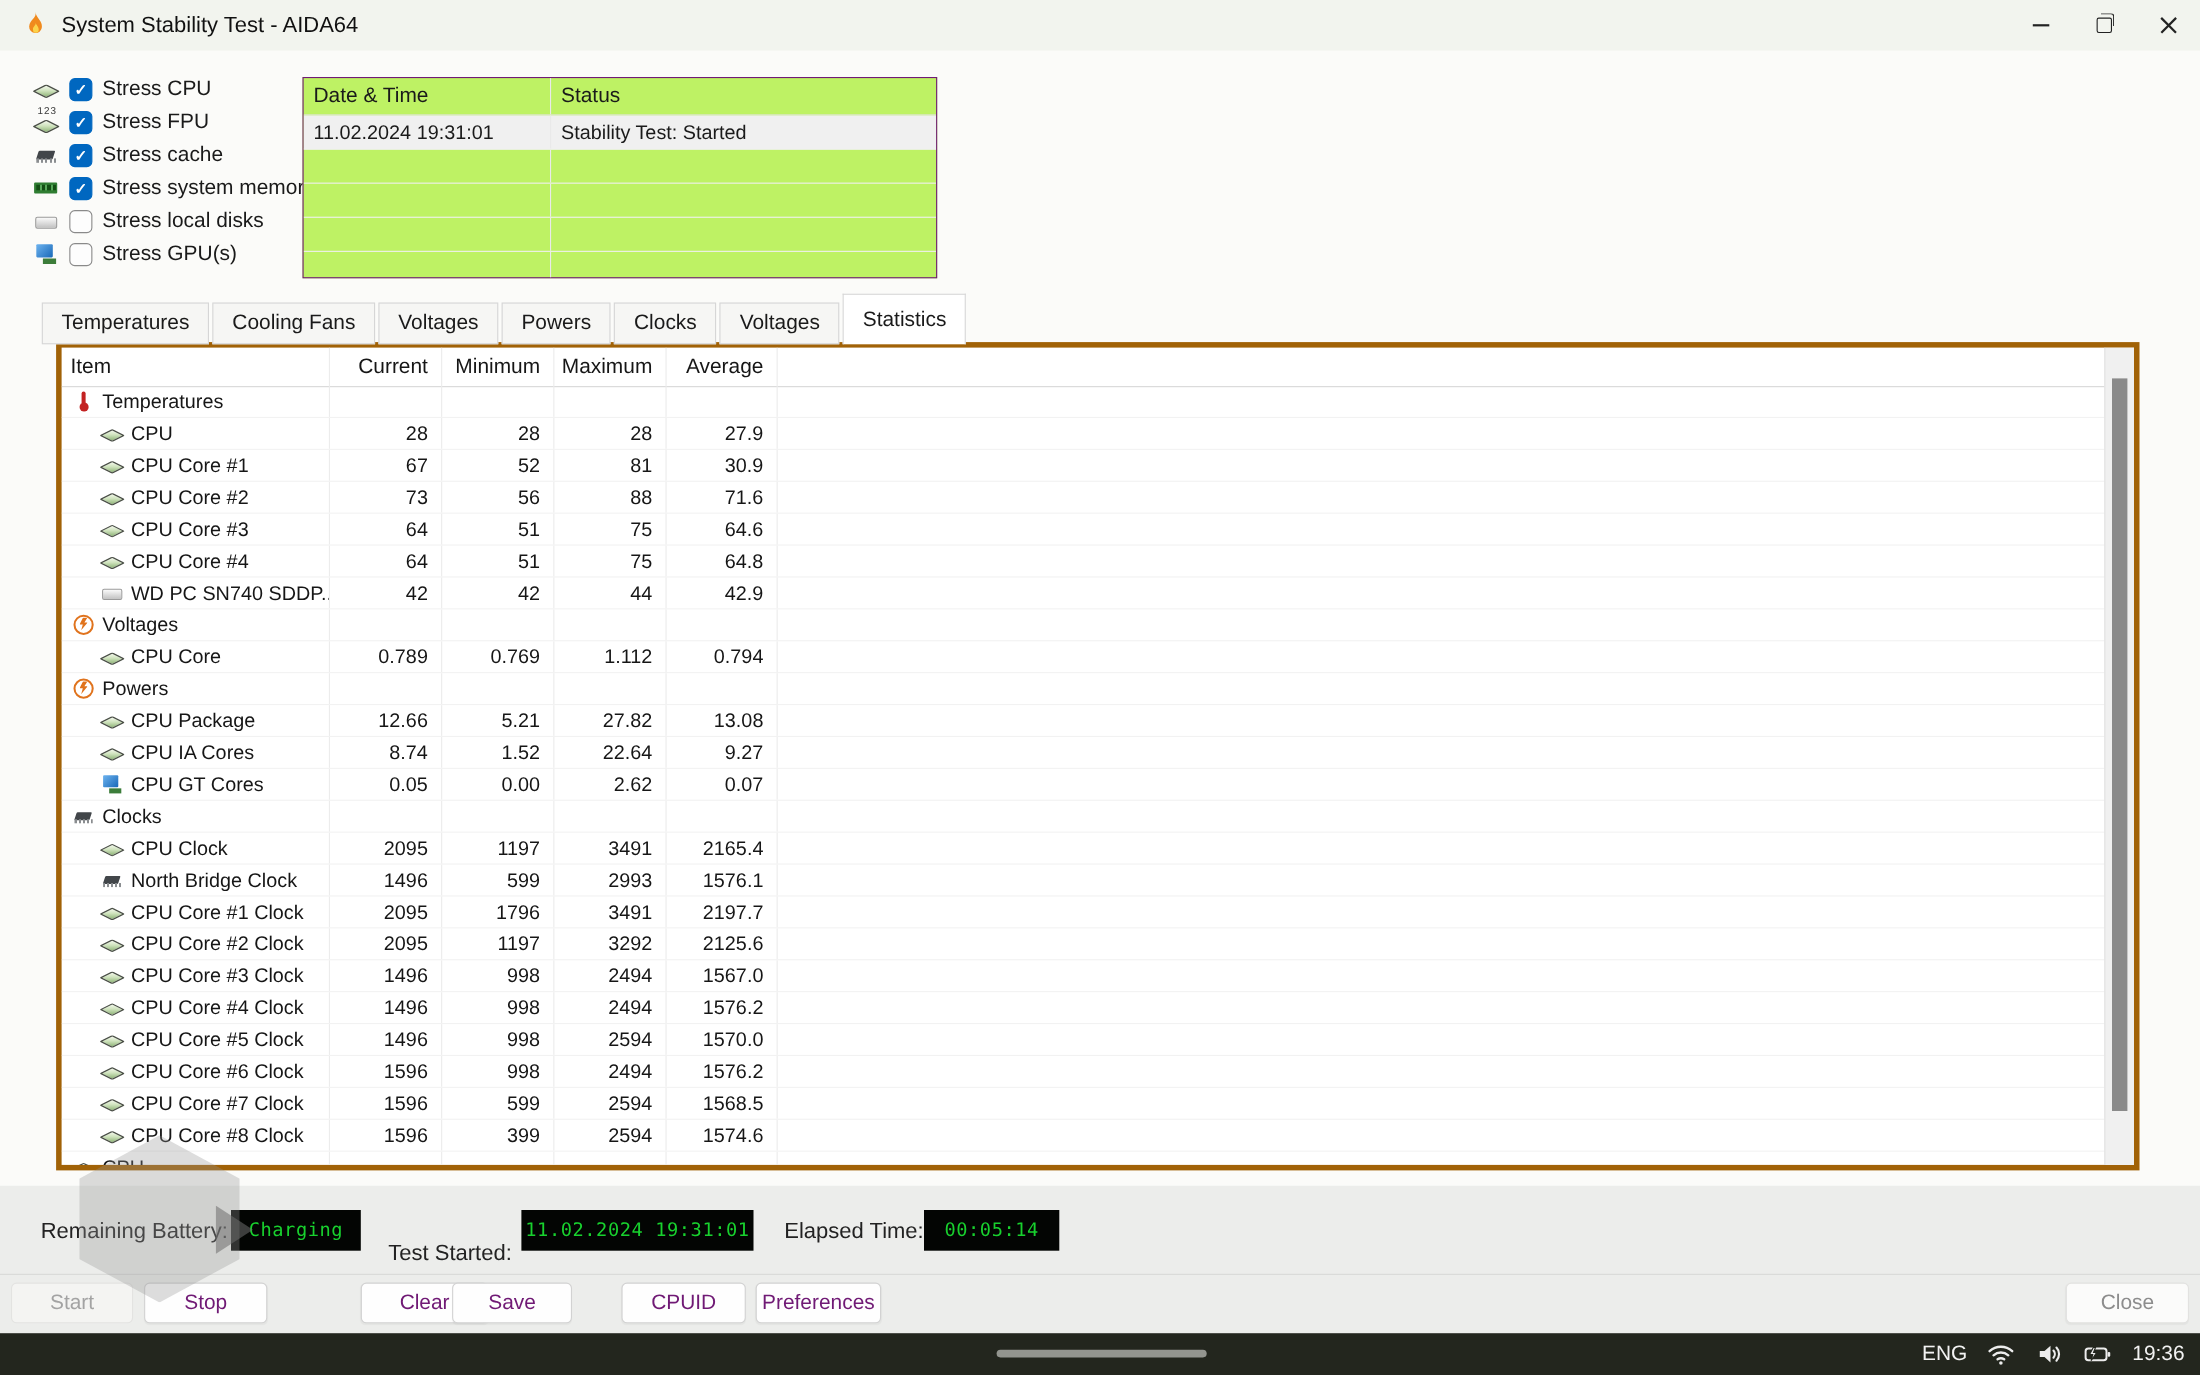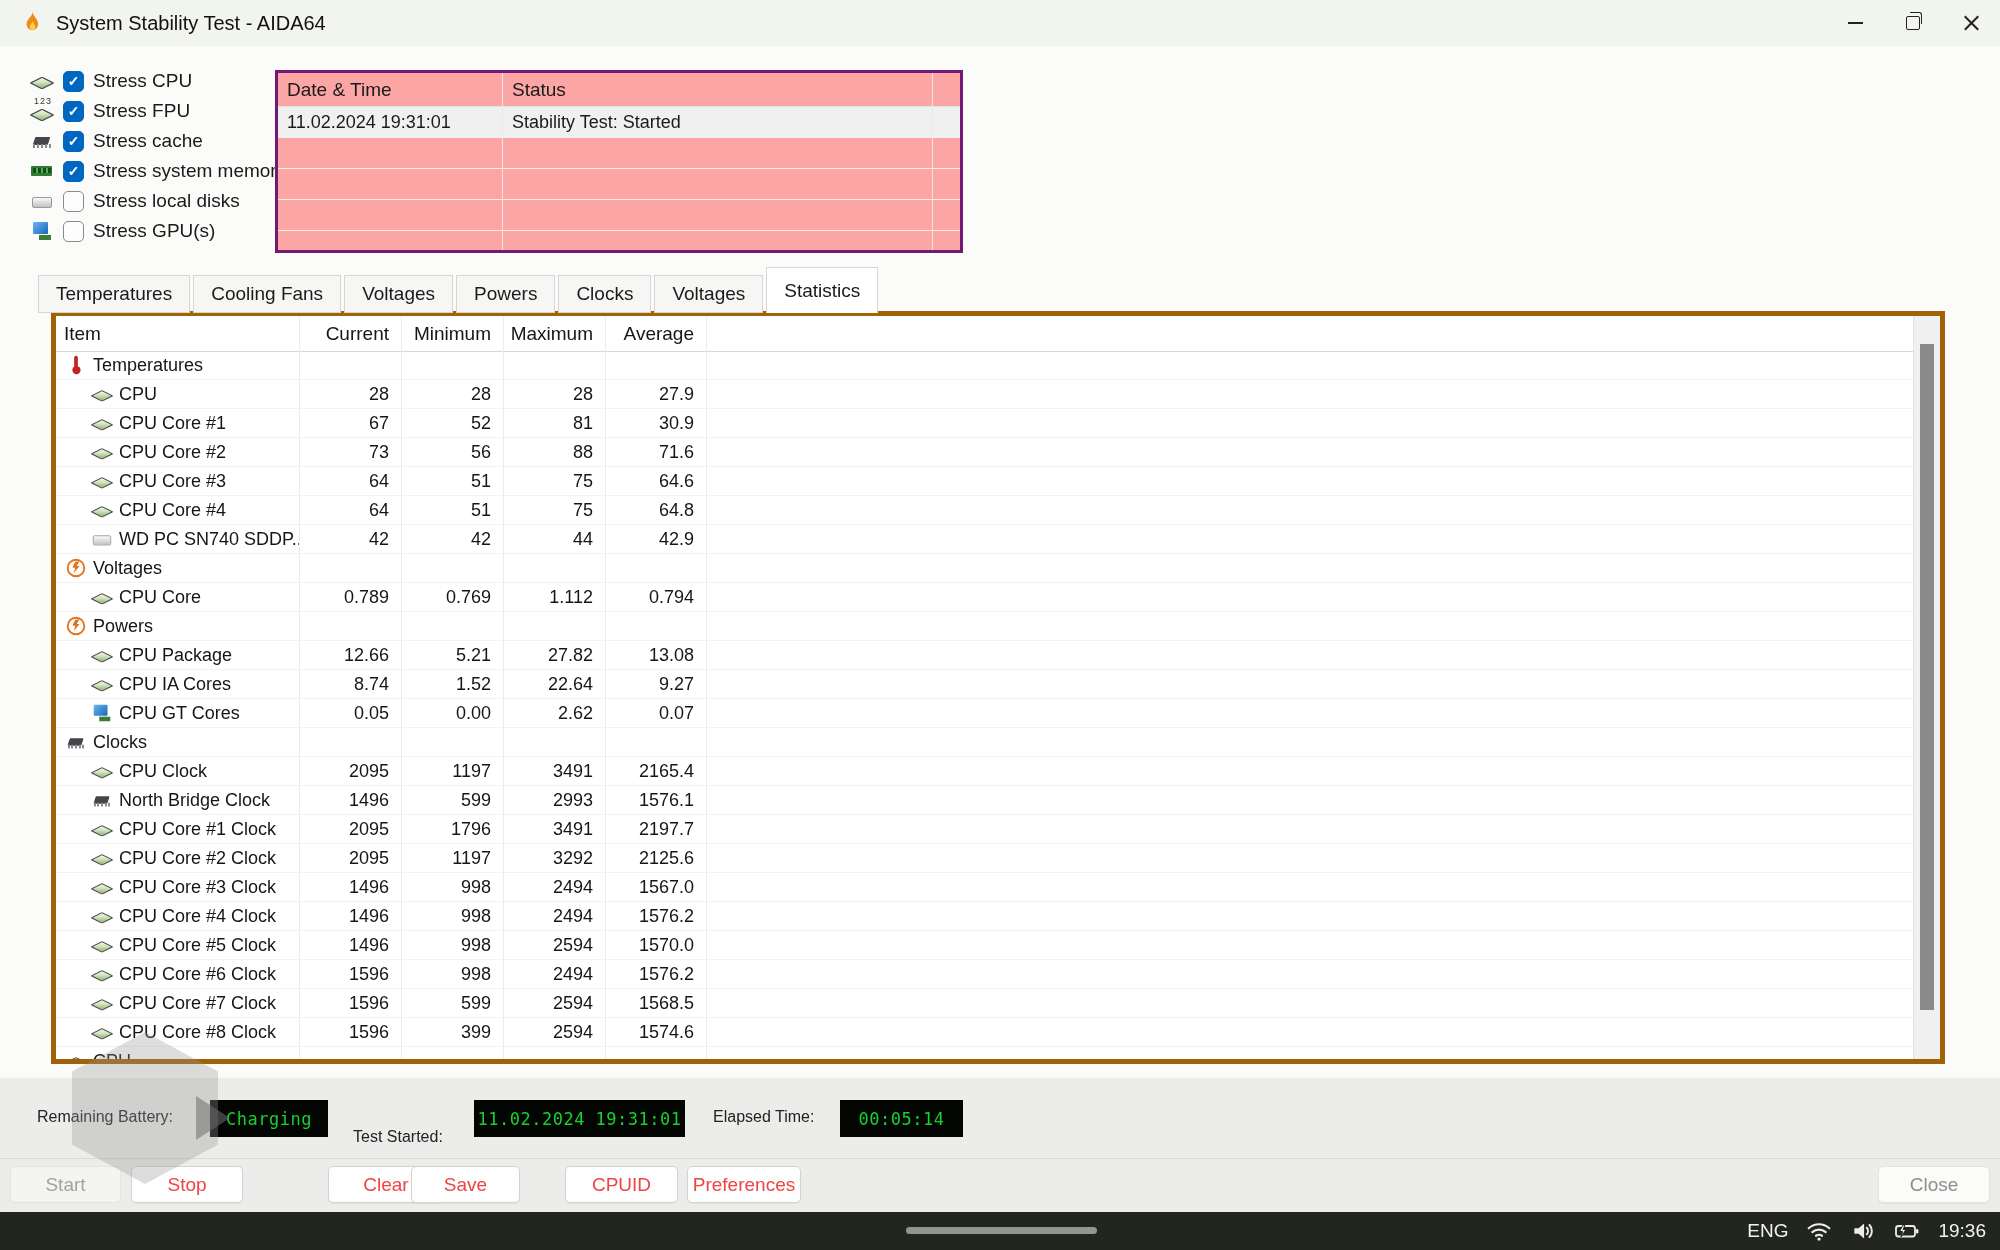--- a/index.html
+++ b/index.html
@@ -50,22 +50,22 @@
   .icon-gpu::before{content:"";position:absolute;left:3px;top:3px;width:15px;height:12px;
      background:linear-gradient(135deg,#6db3ef,#1868b8);border-radius:1px;}
   .icon-gpu::after{content:"";position:absolute;left:9px;top:16px;width:12px;height:5px;background:#3c7d3a;}
   .icon-thermometer::before{content:"";position:absolute;left:10px;top:2px;width:4px;height:13px;background:#c32222;border-radius:2px;}
   .icon-thermometer::after{content:"";position:absolute;left:7.5px;top:13px;width:9px;height:9px;background:#c32222;border-radius:50%;}
   .icon-bolt::before{content:"";position:absolute;left:2px;top:2px;width:16px;height:16px;border:2px solid #e0731d;border-radius:50%;background:#fff;}
   .icon-bolt::after{content:"";position:absolute;left:8px;top:4.5px;width:8px;height:13px;background:#e0731d;
      clip-path:polygon(45% 0,100% 0,60% 40%,100% 40%,20% 100%,40% 55%,0 55%);}
 
   
-  .log{position:absolute;left:275px;top:70px;width:688px;height:183px;background:#fca5a5;
-       border:3px solid #701a75;z-index:3;box-sizing:border-box;overflow:hidden;}
+  .log{position:absolute;left:275px;top:70px;width:577px;height:183px;background:#bef264;
+       border:1px solid #701a75;z-index:3;box-sizing:border-box;overflow:hidden;}
   .lgrid{display:grid;grid-template-columns:225px 430px 1fr;}
   .lhead{height:33px;border-bottom:1px solid #e3e3e3;}
   .lhead .lc{font-size:19px;color:#1a1a1a;}
   .lc{display:flex;align-items:center;padding-left:9px;border-right:1px solid #e9e9e9;overflow:hidden;white-space:nowrap;}
   .lc:last-child{border-right:none;}
   .lrow{height:30px;border-bottom:1px solid #f0f0f0;font-size:18px;}
   .lrow.filled{background:#f0f0f0;}
 
   
   .tabs{position:absolute;left:38px;top:267px;height:46px;display:flex;align-items:flex-end;z-index:5;}
@@ -88,30 +88,30 @@
   .trow .sc{font-size:18px;}
   .trow .lbl{margin-left:5px;white-space:nowrap;}
   .trow.child .icon{margin-left:26px;}
   .trow .icon{transform:scale(.92);}
   .vscroll{position:absolute;right:0;top:0;width:26px;height:751px;background:#f0f0f0;border-left:1px solid #e2e2e2;}
   .vthumb{position:absolute;left:6px;top:28px;width:14px;height:666px;background:#8a8a8a;}
 
   
   .bottom-strip{position:absolute;left:0;top:1078px;width:2000px;height:134px;background:#ecedeb;}
   .hsep{position:absolute;left:0;top:1158px;width:2000px;height:1px;background:#d9d9d7;}
-  .status-label{position:absolute;font-size:16px;color:#222;top:1108px;white-space:nowrap;}
+  .status-label{position:absolute;font-size:20px;color:#222;top:1108px;white-space:nowrap;}
   #lbl-battery{left:37px;} #lbl-started{left:353px;margin-top:20px;} #lbl-elapsed{left:713px;}
   .led-box{position:absolute;top:1100px;height:37px;background:#030503;display:flex;align-items:center;justify-content:center;
            font-family:"DejaVu Sans Mono",monospace;font-size:17px;color:#18d12e;letter-spacing:.5px;}
   #box-battery{left:210px;width:118px;}
   #box-started{left:474px;width:211px;}
   #box-elapsed{left:840px;width:123px;}
 
   .btn{position:absolute;top:1166px;height:37px;box-sizing:border-box;background:#fefefe;border:1px solid #d2d2d2;
-       border-radius:5px;display:flex;align-items:center;justify-content:center;font-size:19px;color:#ef4444;
+       border-radius:5px;display:flex;align-items:center;justify-content:center;font-size:19px;color:#701a75;
        box-shadow:0 1px 1px rgba(0,0,0,.04);}
   #btn-start{left:10px;width:111px;color:#a3a3a3;background:#f4f4f2;border-color:#e3e3e1;box-shadow:none;}
   #btn-stop{left:131px;width:112px;}
   #btn-clear{left:286px;width:116px;margin-left:42px;}
   #btn-save{left:411px;width:109px;}
   #btn-cpuid{left:565px;width:113px;}
   #btn-preferences{left:687px;width:114px;}
   #btn-close{left:1878px;width:112px;color:#8d8d8d;background:#fbfbfa;border-color:#e2e2e0;}
 
   

